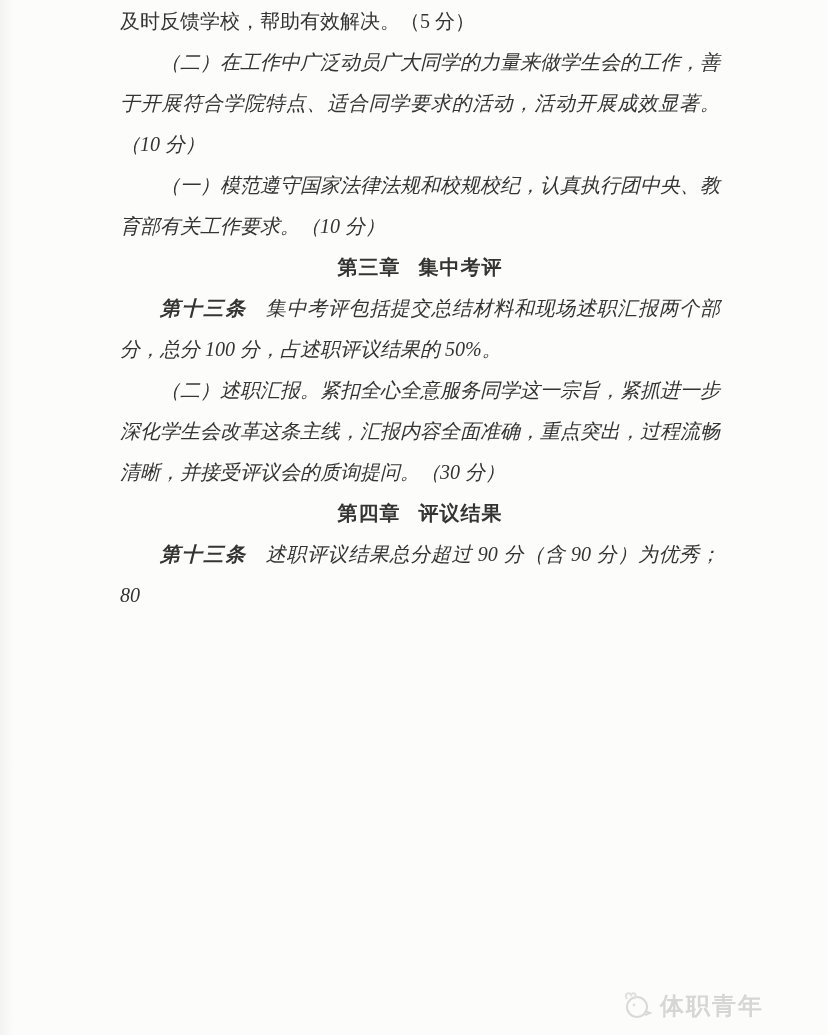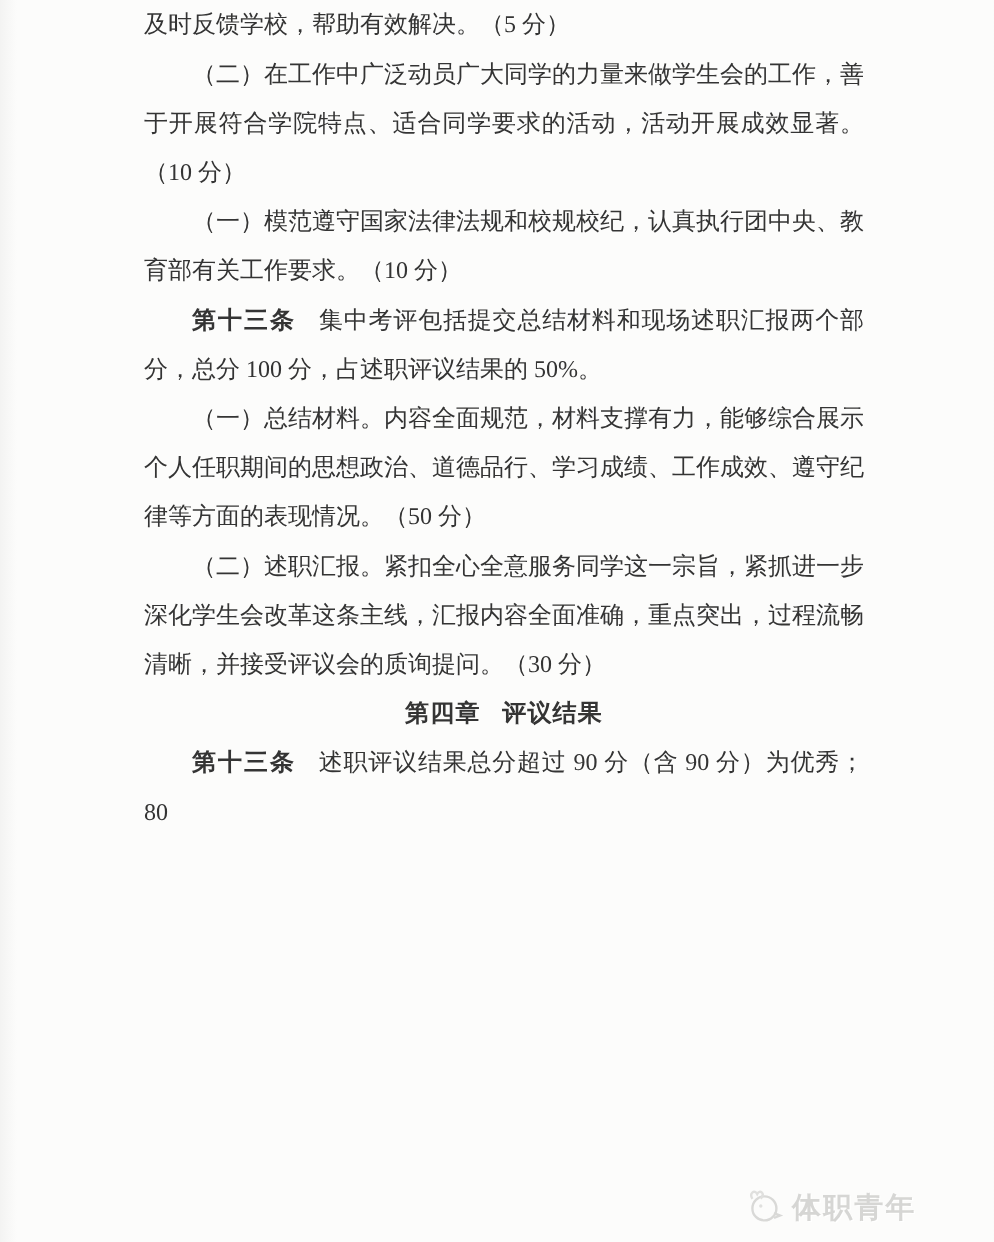--- a/index.html
+++ b/index.html
@@ -28,20 +28,21 @@
     font-size: 20px;
     line-height: 41px;
     text-align: justify;
   }
   .para {
     margin: 0;
     padding: 0;
   }
   .para.indent {
     text-indent: 2em;
+    font-style: italic;
   }
   .lead {
     font-weight: bold;
     letter-spacing: 1px;
     margin-right: 0.95em;
   }
   .chapter {
     margin: 0;
     padding: 0;
     font-size: 20px;
@@ -81,24 +82,24 @@
 
     <p class="para">及时反馈学校，帮助有效解决。（5 分）</p>
 
     <p class="para indent">（二）在工作中广泛动员广大同学的力量来做学生会的工作，善于开展符合学院特点、适合同学要求的活动，活动开展成效显著。（10 分）</p>
 
 
 
     <p class="para indent">（一）模范遵守国家法律法规和校规校纪，认真执行团中央、教育部有关工作要求。（10 分）</p>
 
 
+    <h3 class="chapter"><span>第三章</span><span class="chapter-title">集中考评</span></h3>
 
     <p class="para indent"><b class="lead">第十三条</b><span>集中考评包括提交总结材料和现场述职汇报两个部分，总分 100 分，占述职评议结果的 50%。</span></p>
 
-    <p class="para indent">（一）总结材料。内容全面规范，材料支撑有力，能够综合展示个人任职期间的思想政治、道德品行、学习成绩、工作成效、遵守纪律等方面的表现情况。（50 分）</p>
 
     <p class="para indent">（二）述职汇报。紧扣全心全意服务同学这一宗旨，紧抓进一步深化学生会改革这条主线，汇报内容全面准确，重点突出，过程流畅清晰，并接受评议会的质询提问。（30 分）</p>
 
     <h3 class="chapter"><span>第四章</span><span class="chapter-title">评议结果</span></h3>
 
     <p class="para indent"><b class="lead">第十三条</b><span>述职评议结果总分超过 90 分（含 90 分）为优秀；80</span></p>
 
   </div>
 
   <div class="watermark">

